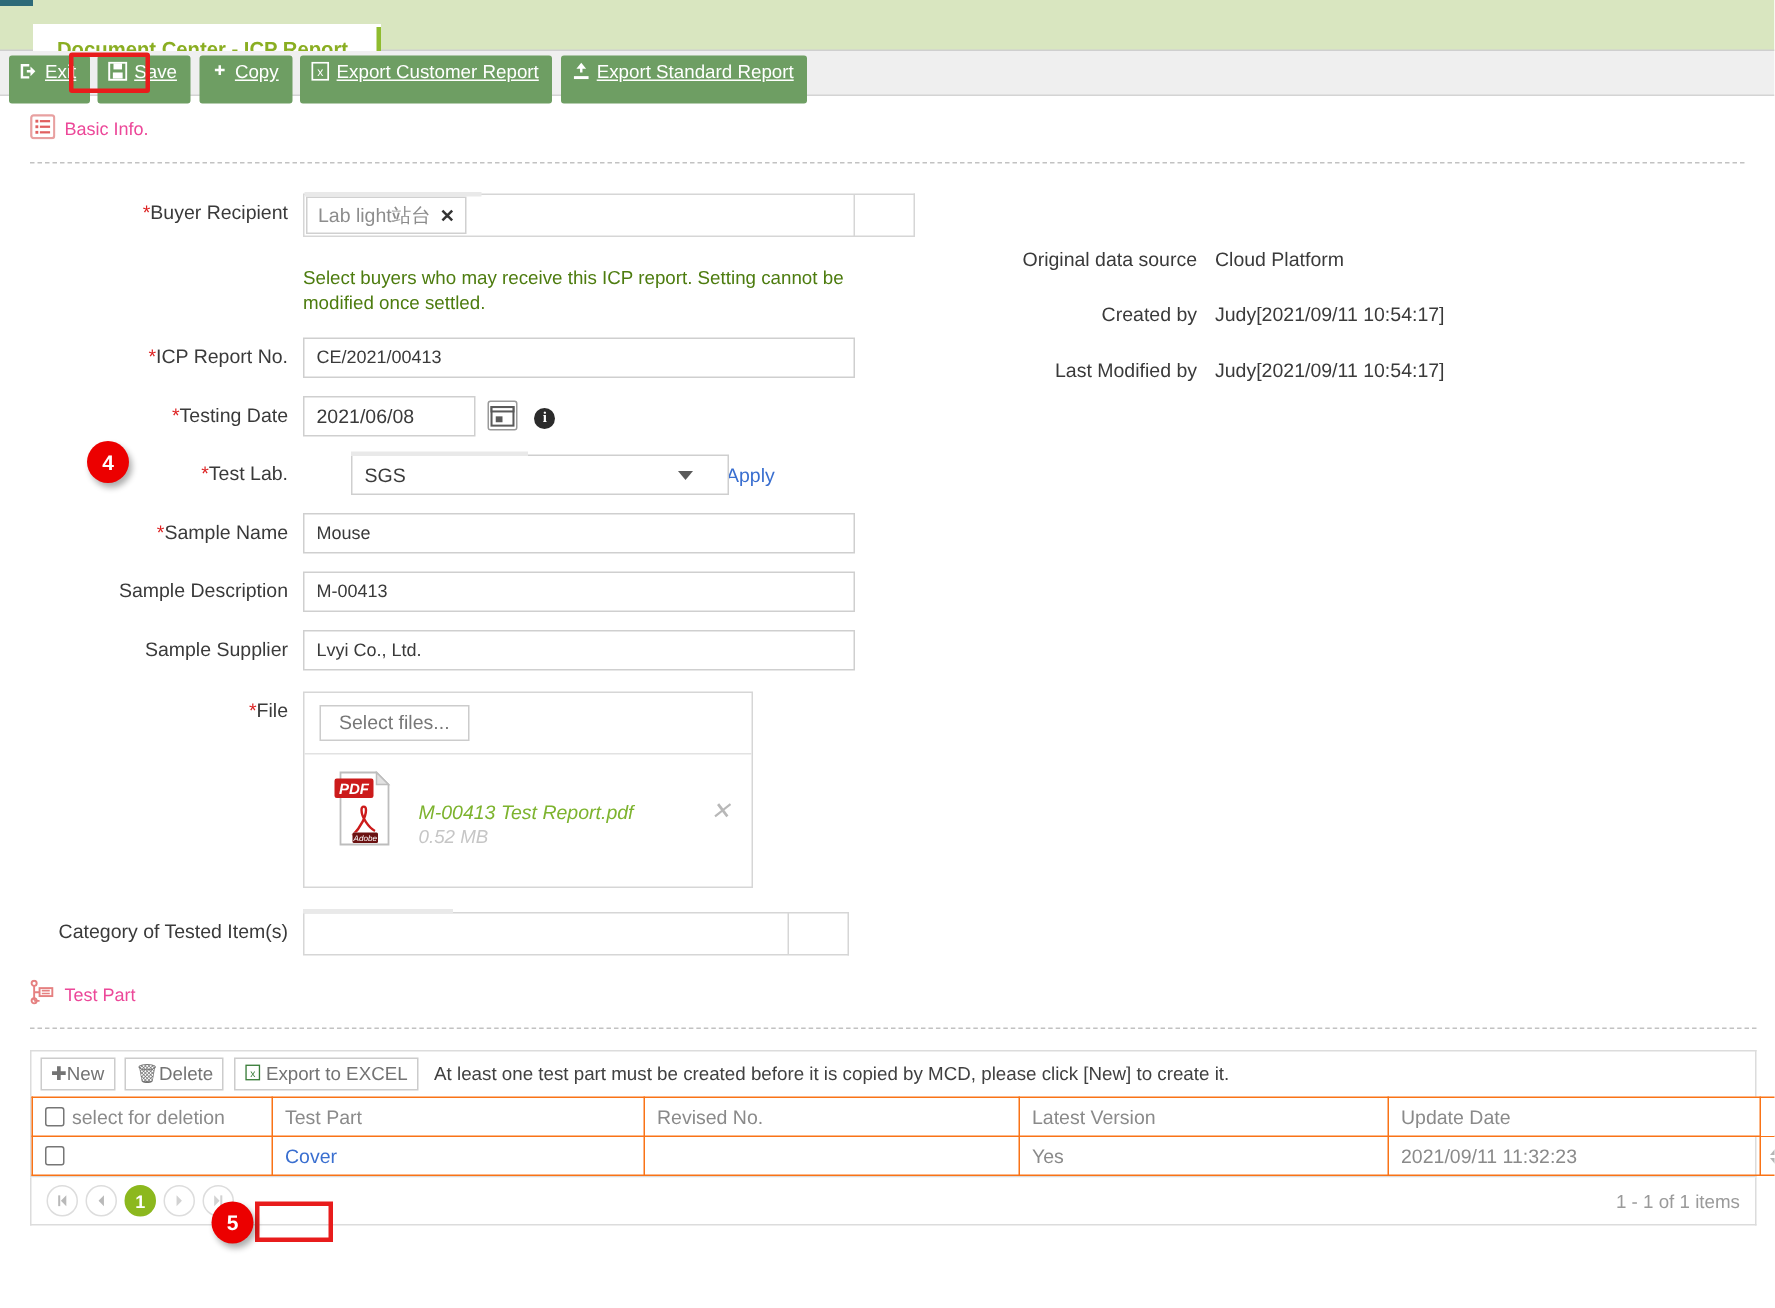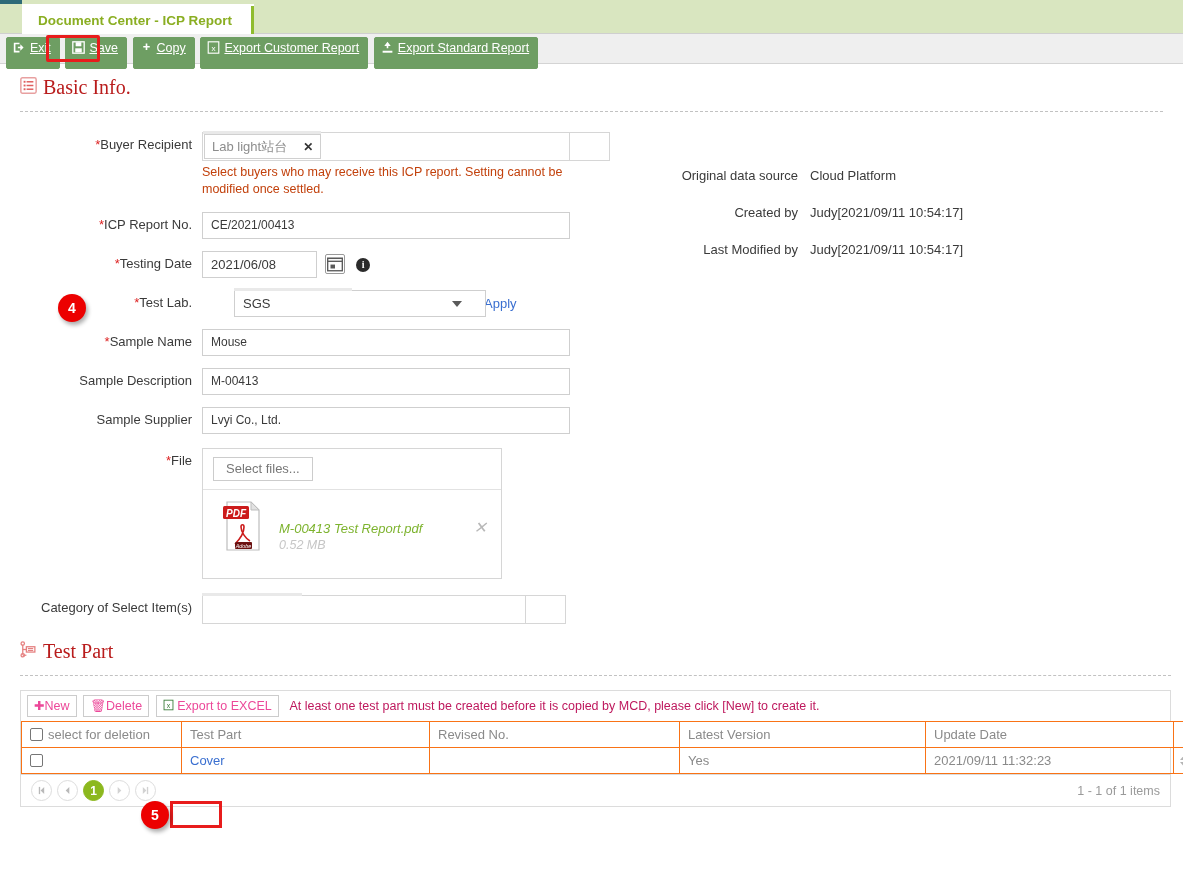--- a/index.html
+++ b/index.html
@@ -21,21 +21,21 @@
     border-bottom: 1px solid #cfcfcf;
   }
   .tabstrip::before {
     content: "";
     position: absolute; left: 0; top: 0;
     width: 22px; height: 4px;
     background: #2d6a78;
   }
   .tab {
     position: absolute;
-    left: 22px; top: 4px;
+    left: 22px; top: 16px;
     height: 34px;
     padding: 0 22px 0 16px;
     background: #ffffff;
     color: #8aae22;
     font-weight: bold;
     font-size: 13.5px;
     line-height: 34px;
     white-space: nowrap;
   }
   .tab::after {
@@ -83,24 +83,23 @@
   }
 
   
   .section {
     padding: 12px 20px 0 20px;
   }
   .sec-head {
     display: flex;
     align-items: center;
     gap: 6px;
-    font-size: 20px;
-    color: #b91c1c;
+    font-size: 12px;
+    color: #ec4899;
     padding-left: 0px;
-    font-family: Liberation Serif, serif;
   }
   .sec-rule {
     border-top: 1px dashed #c2c2c2;
     margin: 12px 0 0 0;
   }
 
   
   .formwrap { position: relative; padding-top: 20px; }
   .row { display: flex; align-items: flex-start; margin-bottom: 12px; }
   .lbl {
@@ -132,44 +131,44 @@
     width: 368px; height: 29px;
     border: 1px solid #d6d6d6;
     background: #fff;
     display: flex; align-items: center;
   }
   .tokenbox .topbar {
     position: absolute; left: 0; top: -2px; width: 118px; height: 3px;
     background: #e9e9e9;
   }
   .token {
-    display: inline-flex; align-items: center; gap: 16px;
+    display: inline-flex; align-items: center; gap: 6px;
     height: 25px;
     margin: 0 0 0 1px;
     padding: 0 7px;
     border: 1px solid #d0d0d0;
     background: #fff;
     color: #8d8d8d;
     font-size: 13px;
   }
   .token .tx { color: #333; font-weight: bold; font-size: 12px; cursor: pointer; }
   .addon {
     width: 40px; height: 29px;
     border: 1px solid #d6d6d6;
     border-left: none;
     background: #fff;
   }
   .flexrow { display: flex; }
 
   .hint {
-    color: #c2410c;
+    color: #4d7c0f;
     font-size: 12.5px;
     line-height: 17px;
     width: 370px;
-    margin-top: 3px;
+    margin-top: 19px;
   }
 
   .datebox {
     width: 115px; height: 27px;
     border: 1px solid #cfcfcf;
     background: #fff;
     padding: 0 8px;
     line-height: 25px;
     font-size: 13px;
   }
@@ -307,30 +306,30 @@
     border-bottom: none;
     background: #fff;
     padding: 4px 6px;
     white-space: nowrap;
   }
   .gbtn {
     display: inline-block;
     height: 22px; line-height: 20px;
     border: 1px solid #cccccc;
     background: #fff;
-    color: #ec4899;
+    color: #737373;
     font-size: 12.5px;
     padding: 0 6px;
     margin-right: 3px;
     cursor: pointer;
     vertical-align: middle;
   }
   .gnote {
     display: inline-block;
-    color: #be185d;
+    color: #404040;
     font-size: 12.5px;
     margin-left: 4px;
     vertical-align: middle;
   }
 
   table.grid { width: 100%; border-collapse: collapse; table-layout: fixed; }
   table.grid th, table.grid td {
     border: 1px solid #f97316;
     font-weight: normal;
     font-size: 13px;
@@ -572,21 +571,21 @@
               <span class="fname">M-00413 Test Report.pdf</span>
               <div class="fsize">0.52 MB</div>
             </span>
             <span class="frm">✕</span>
           </div>
         </div>
       </div>
     </div>
 
     <div class="row" style="margin-top:16px">
-      <div class="lbl">Category of Select Item(s)</div>
+      <div class="lbl">Category of Tested Item(s)</div>
       <div class="ctl">
         <div class="catwrap">
           <div class="topbar"></div>
           <div class="catinp"></div>
           <div class="addon"></div>
         </div>
       </div>
     </div>
 
     <div class="meta">

